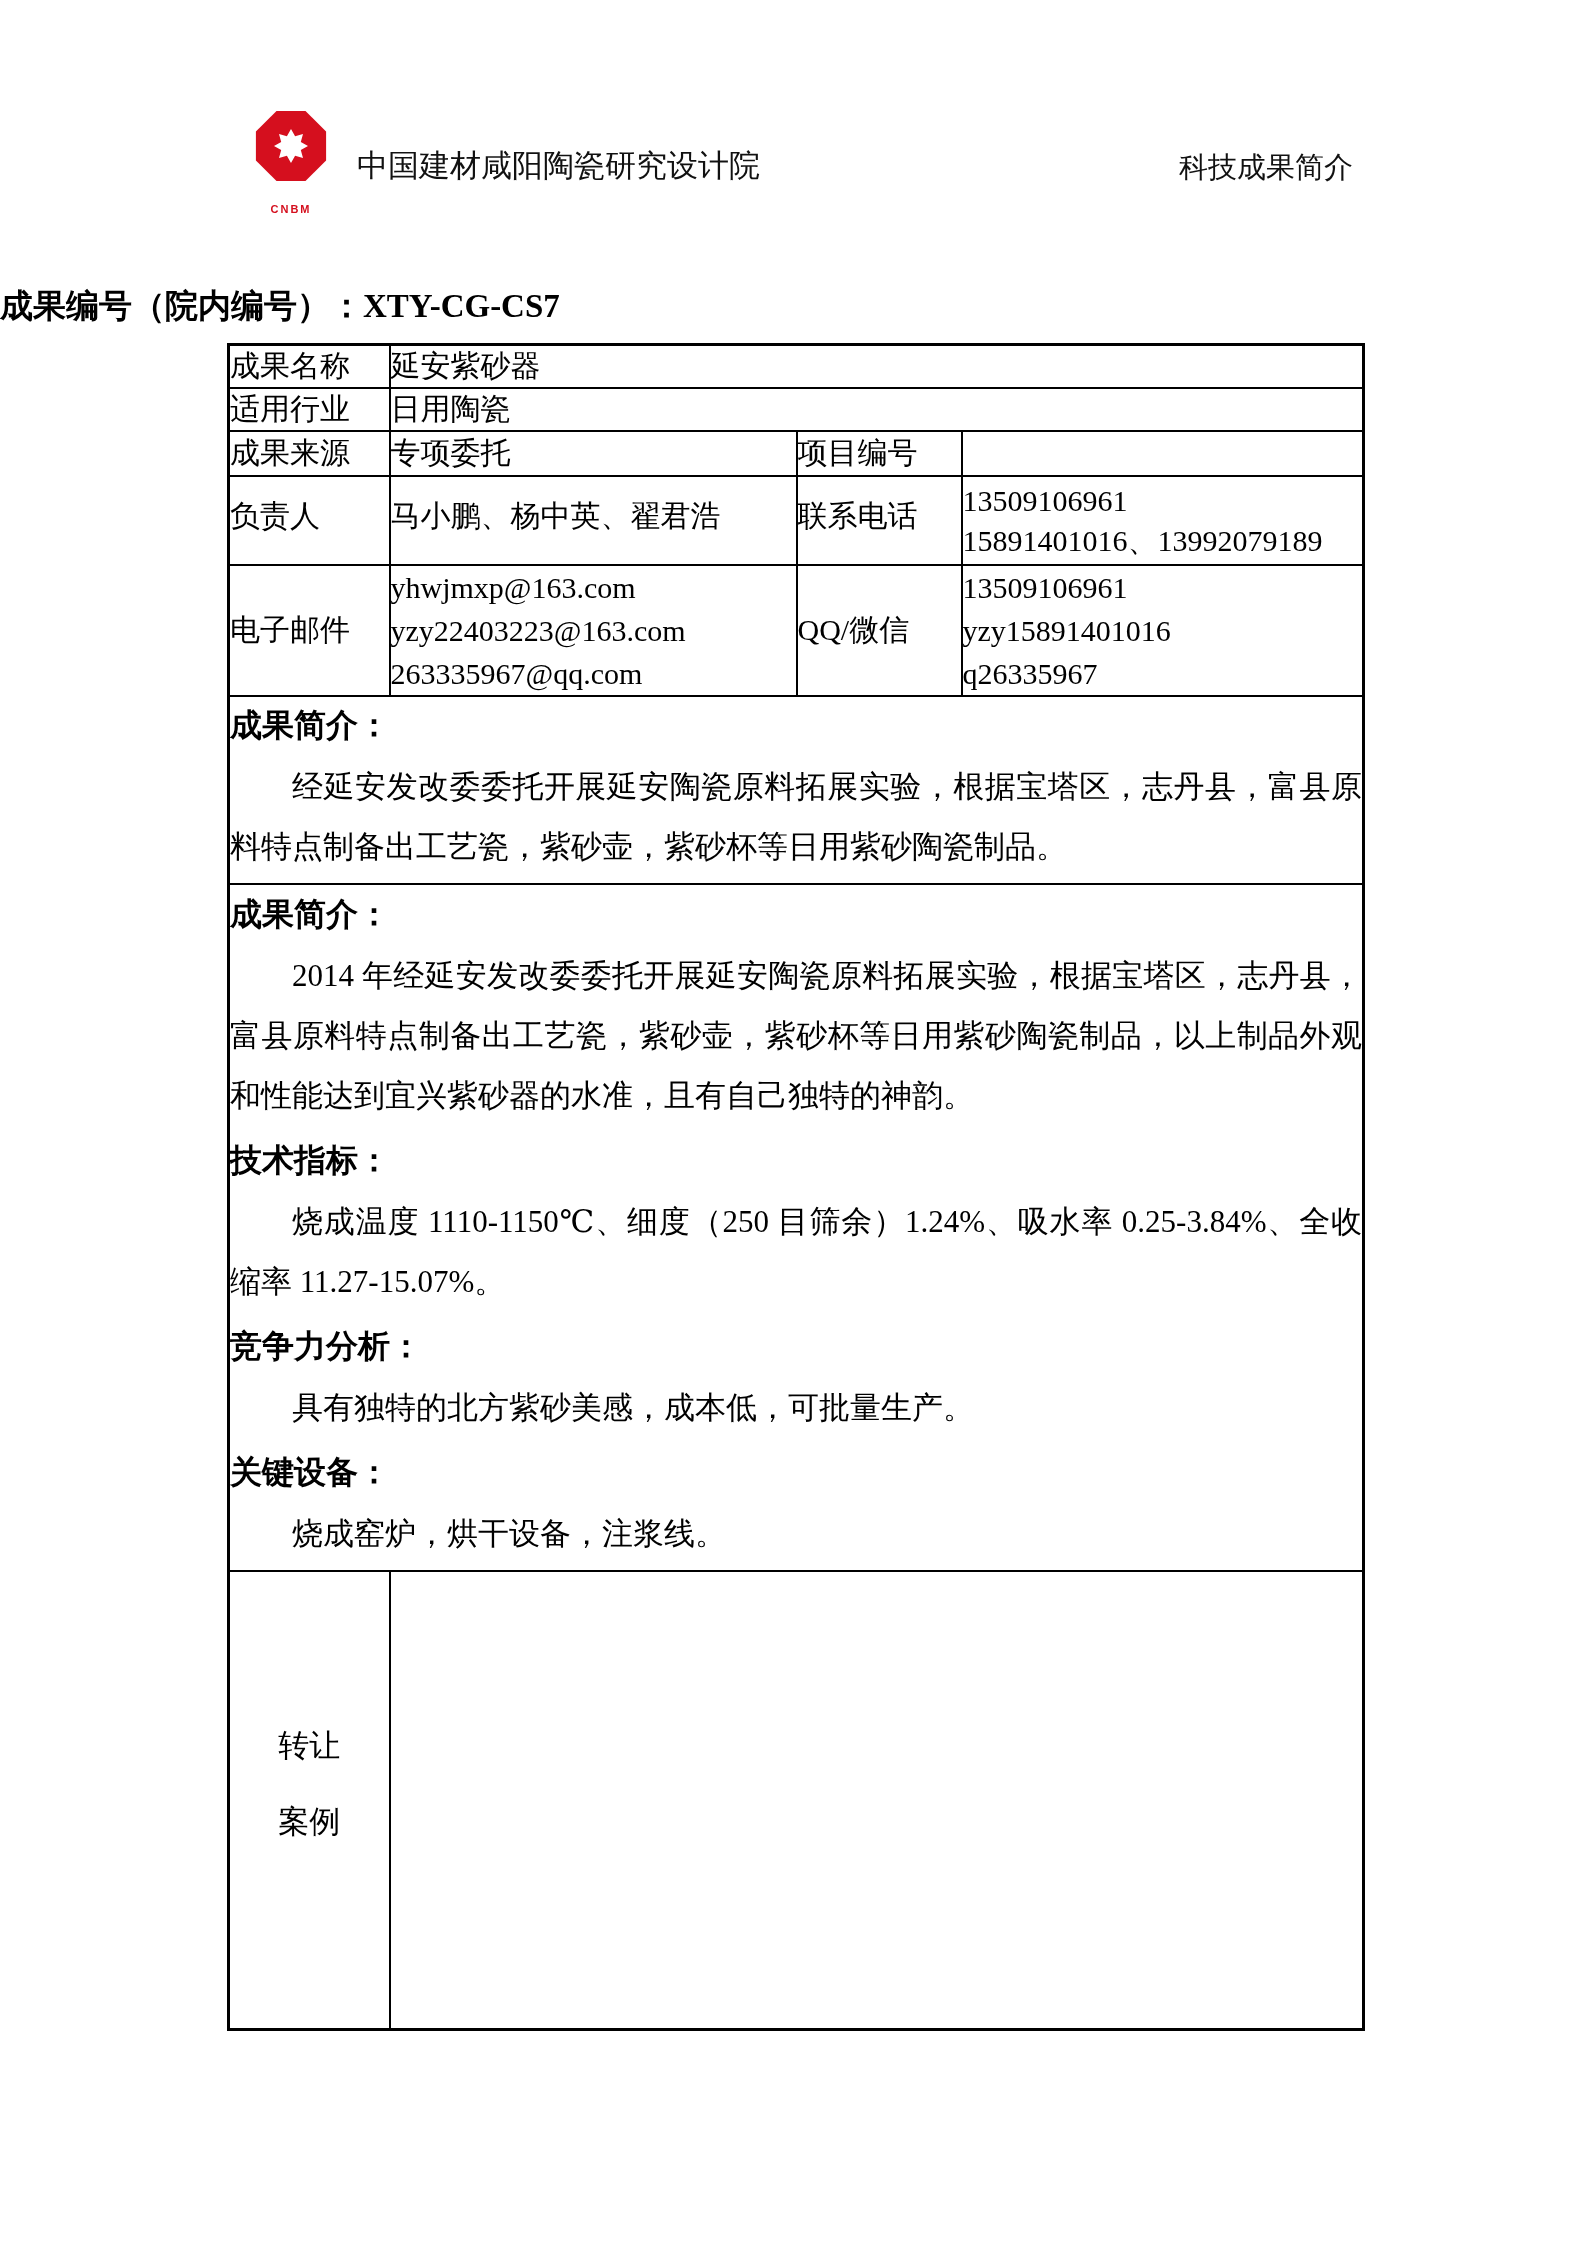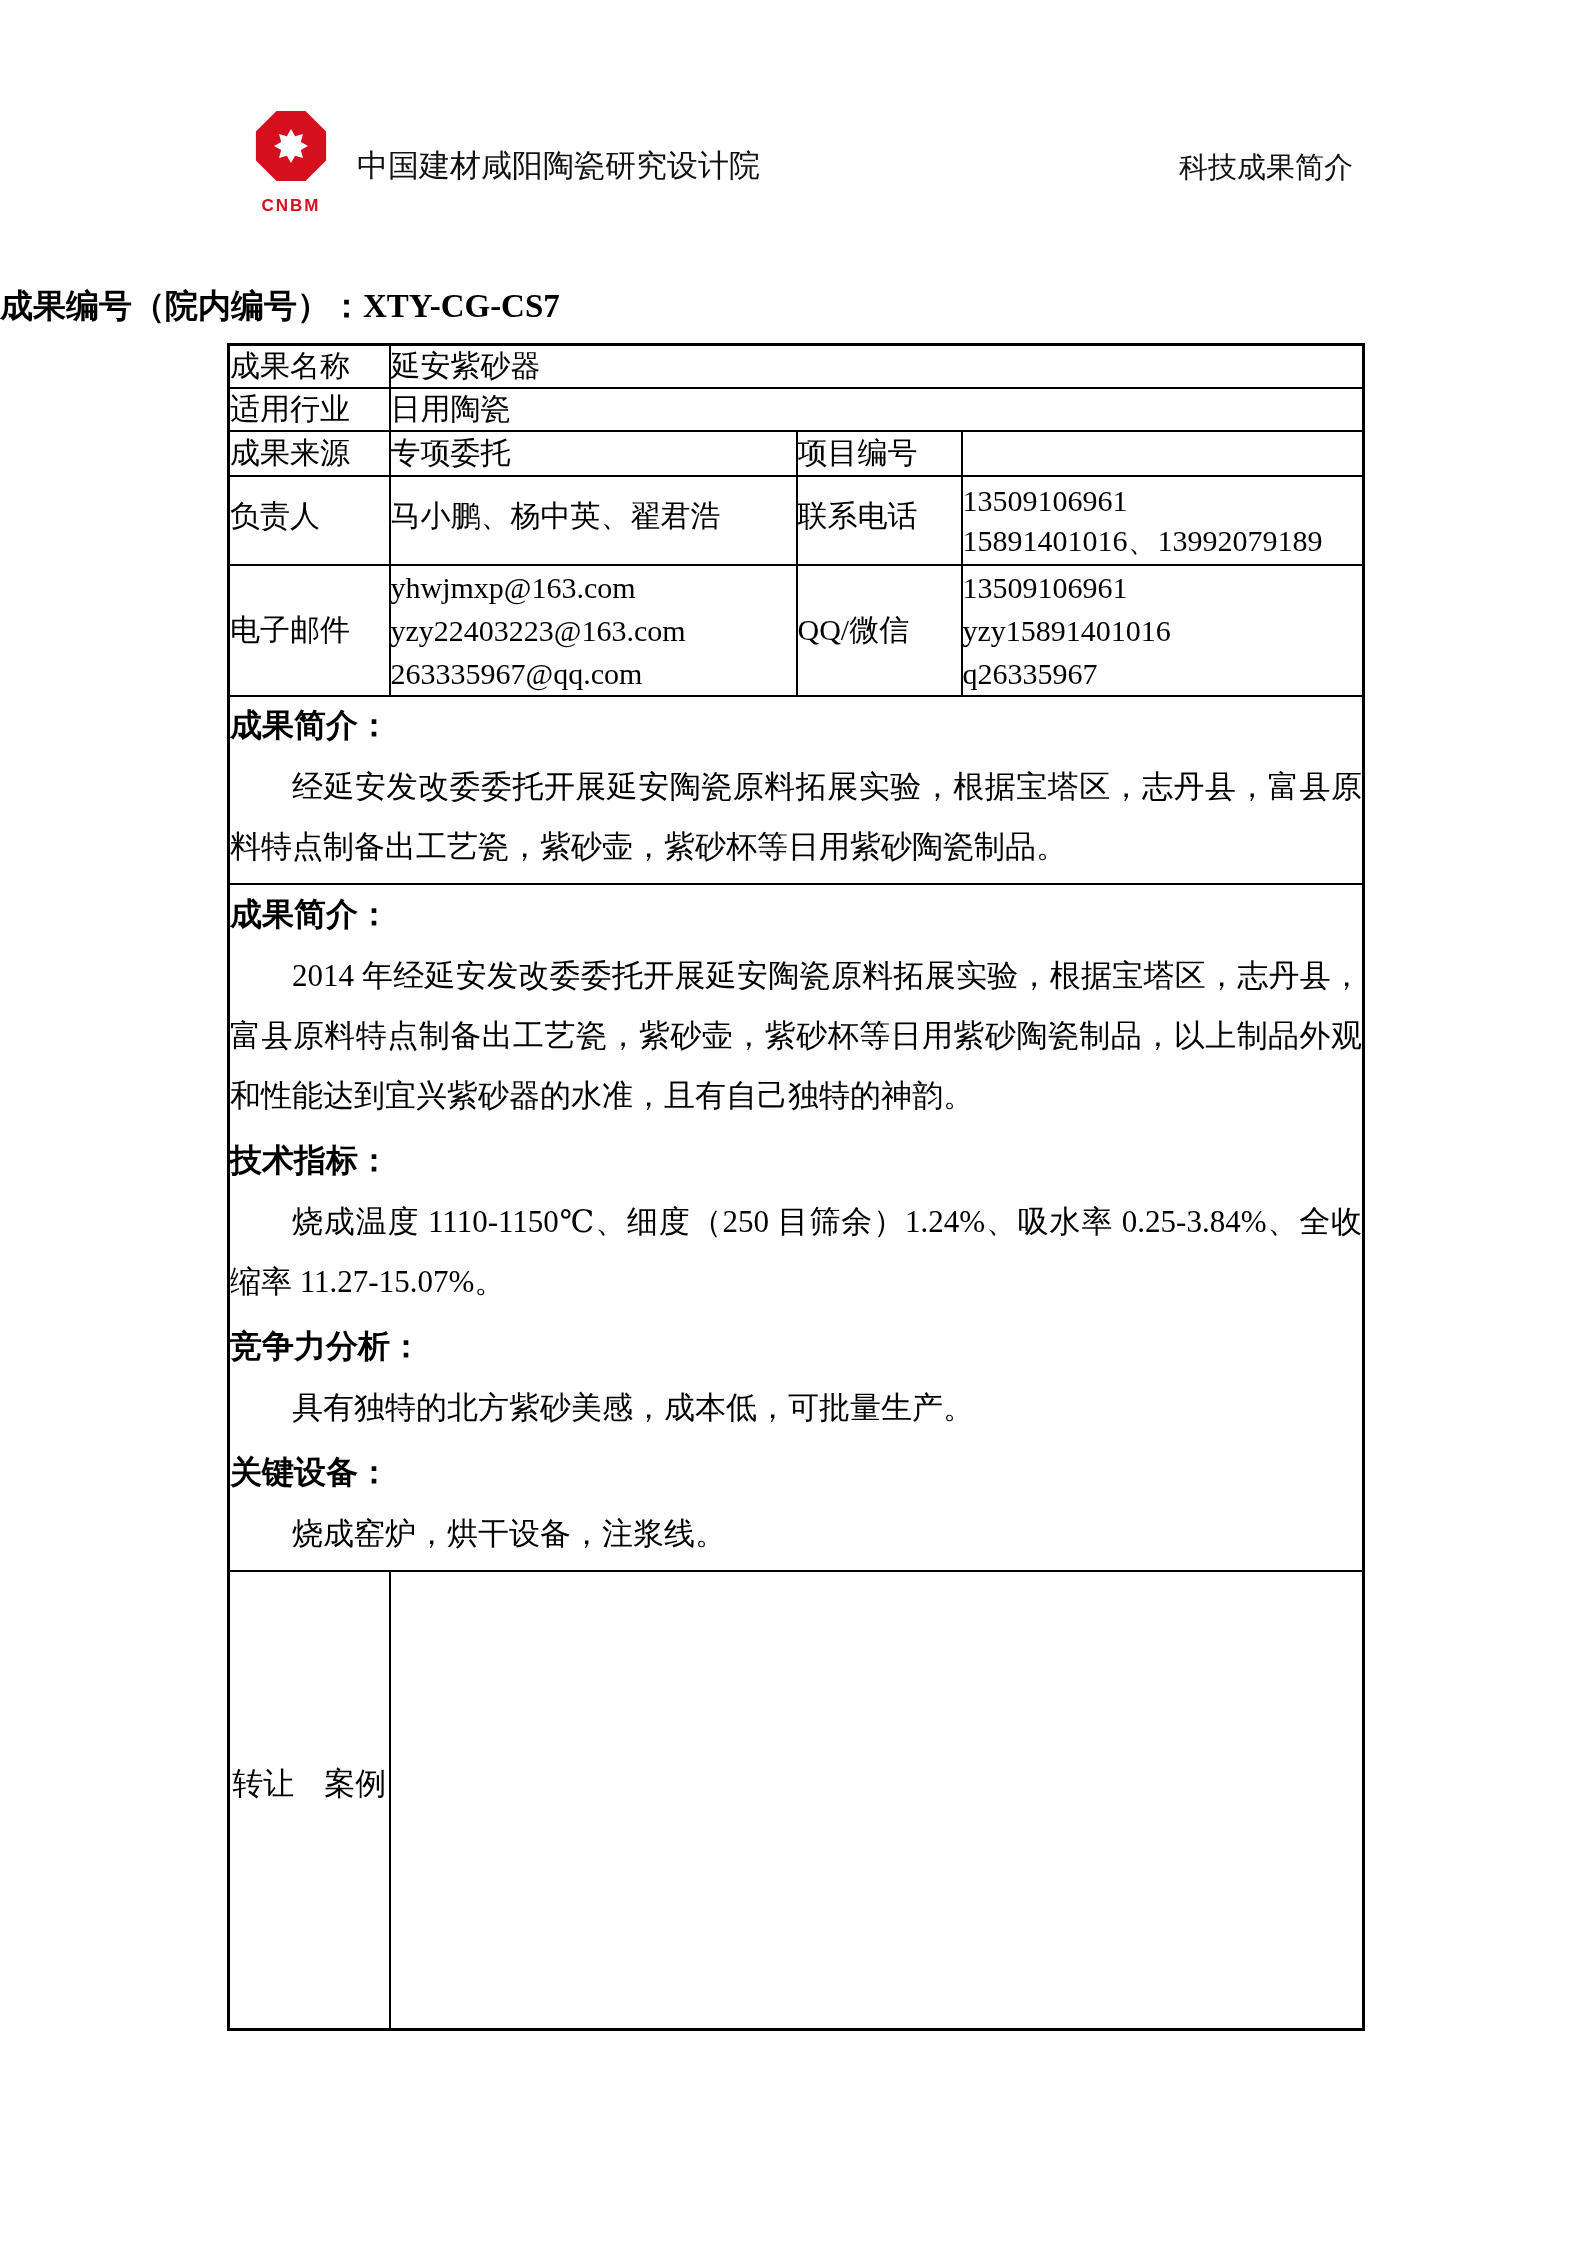--- a/index.html
+++ b/index.html
@@ -6,21 +6,21 @@
   .page{
     position:relative;width:1587px;height:2245px;background:#ffffff;
     overflow:hidden;margin:0 auto;
     font-family:"Liberation Serif","DejaVu Serif",serif;color:#000;
   }
   
   .hdr-logo{position:absolute;left:243px;top:108px;width:96px;height:108px;text-align:center;}
   .hdr-logo svg{display:block;margin:0 auto;}
   .hdr-logo .cnbm-txt{
     font-family:"Liberation Sans","DejaVu Sans",sans-serif;
-    font-weight:bold;font-size:17px;letter-spacing:2px;color:#d50f1e;margin-top:12px;
+    font-weight:bold;font-size:11px;letter-spacing:2px;color:#d50f1e;margin-top:19px;
   }
   .hdr-org{
     position:absolute;left:357px;top:146px;height:40px;line-height:40px;
     font-family:"Liberation Sans","DejaVu Sans",sans-serif;
     font-size:31px;color:#111;white-space:nowrap;
   }
   .hdr-doctype{
     position:absolute;right:234px;top:148px;height:38px;line-height:38px;
     font-family:"Liberation Sans","DejaVu Sans",sans-serif;
     font-size:29px;color:#111;white-space:nowrap;
@@ -55,21 +55,21 @@
   }
   .sec-h + .sec-p{margin-top:10px;}
   .sec-p + .sec-h{margin-top:12px;}
   .sec-p{
     margin:10px 0 0 0;font-size:31px;line-height:60px;
     text-indent:62px;text-align:justify;
   }
   
   td.transfer-lbl{vertical-align:middle;}
   .transfer-stack{
-    display:flex;flex-direction:row;align-items:center;justify-content:center;
+    display:flex;flex-direction:column;align-items:center;justify-content:center;
     gap:30px;height:100%;transform:translateY(-16px);
   }
   .transfer-stack div{line-height:46px;font-size:31px;}
 </style>
 </head>
 <body>
 
 <div class="page">
 
   <div class="hdr-logo">

